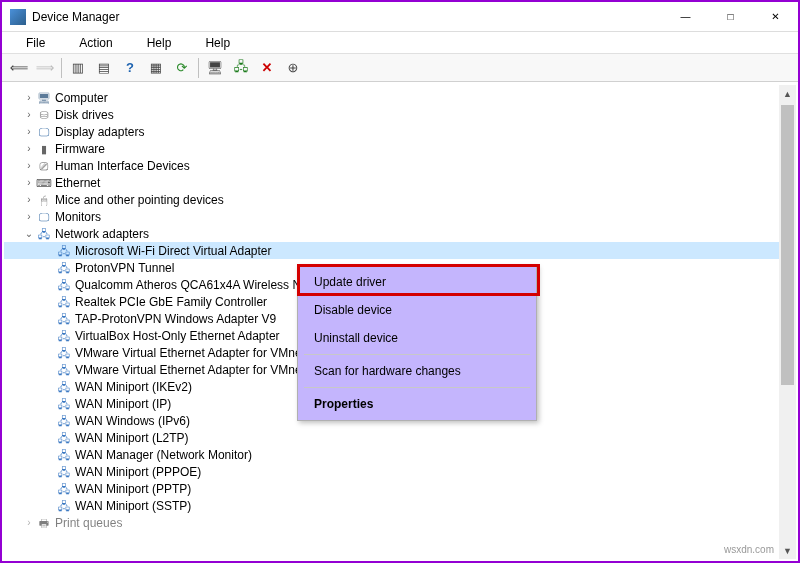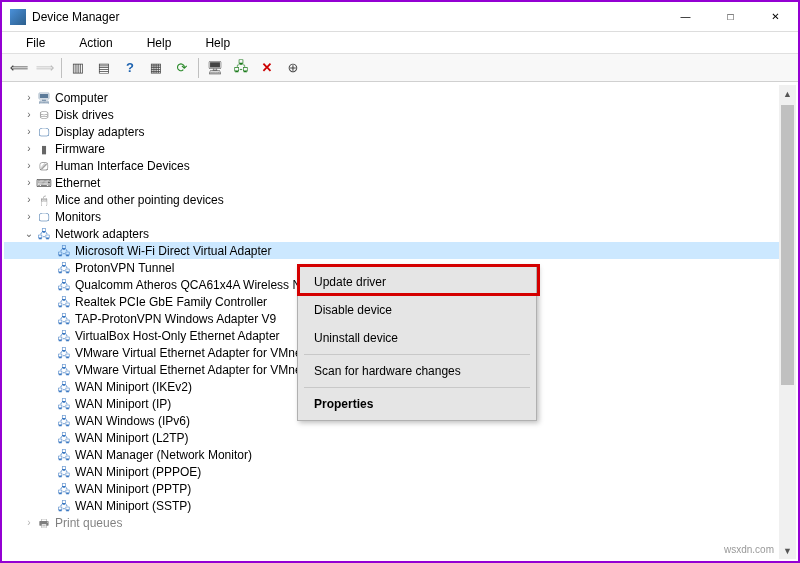--- a/index.html
+++ b/index.html
@@ -100,21 +100,21 @@
 }
 .node.selected {
   background: #cce8ff;
 }
 .node .label { padding-right: 4px; }
 .ctx-menu {
   position: absolute;
   left: 293px;
   top: 180px;
   width: 240px;
-  background: #e5e5e5;
+  background: #c4b5fd;
   border: 1px solid #b0b0b0;
   box-shadow: 2px 2px 5px rgba(0,0,0,0.25);
   padding: 2px;
   font-size: 12px;
 }
 .ctx-item {
   padding: 7px 14px;
   cursor: default;
 }
 .ctx-sep {

